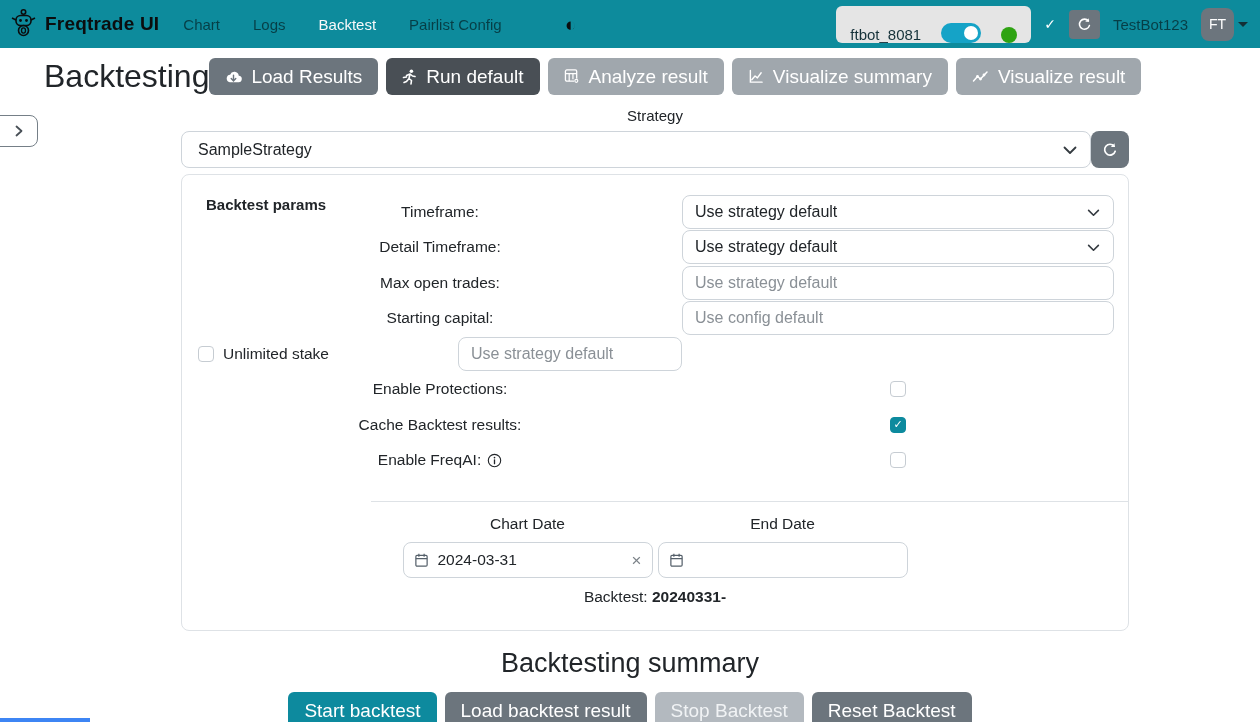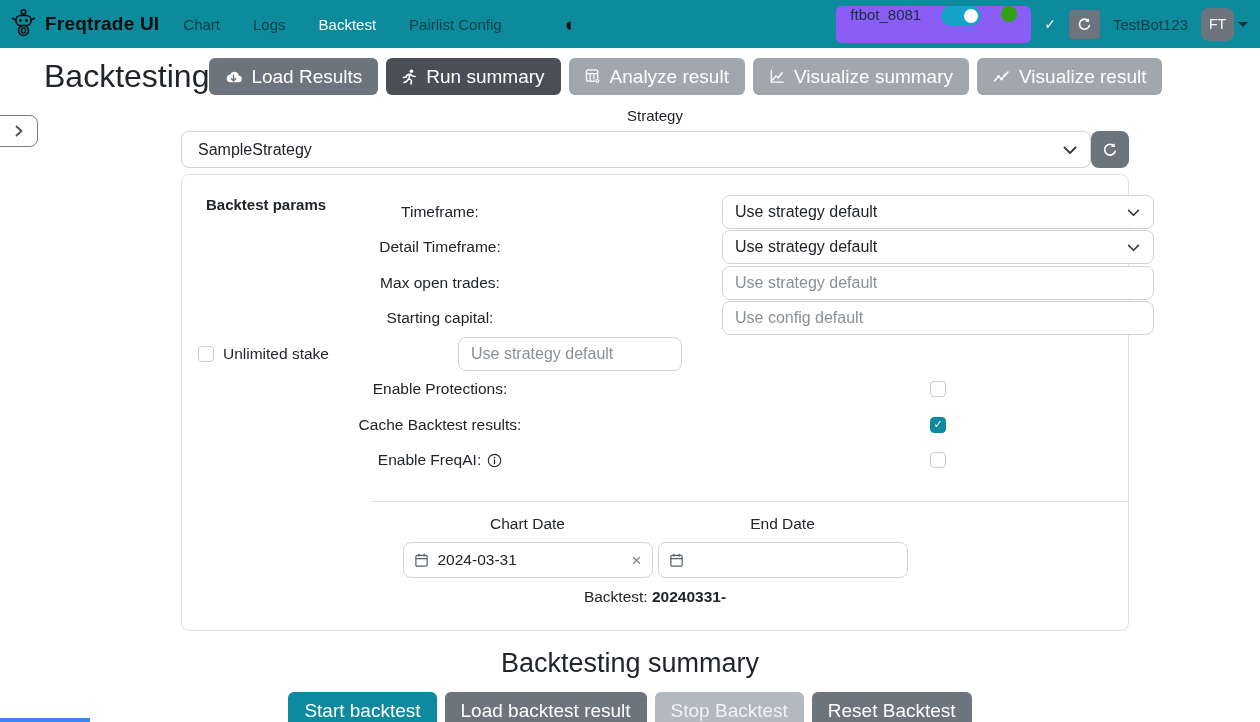--- a/index.html
+++ b/index.html
@@ -21,25 +21,25 @@
   }
   .brand { display: flex; align-items: center; gap: 8px; cursor: pointer; }
   .brand-title { font-size: 19px; font-weight: 600; color: #0b0d0e; letter-spacing: .2px; }
   .nav-links { display: flex; align-items: center; margin-left: 24px; gap: 33px; font-size: 15px; }
   .nav-link { color: rgba(0,0,0,0.55); cursor: pointer; text-decoration: none; }
   .nav-link.active { color: #f8f9fa; }
   .theme-toggle { margin-left: 30px; font-size: 19px; color: #0b0d0e; cursor: pointer; line-height: 1; }
 
   .nav-right { margin-left: auto; display: flex; align-items: center; gap: 13px; }
   .bot-badge {
-    background: #8b5cf6;
+    background: #e5e5e5;
     border-radius: 6px;
     height: 37px;
     display: flex;
-    align-items: flex-start;
+    align-items: flex-end;
     gap: 20px;
     padding: 0 14px;
     cursor: pointer;
   }
   .bot-badge-name { font-size: 15px; color: #16323a; }
   .switch { width: 40px; height: 20px; border-radius: 10px; background: #15a3c7; position: relative; cursor: pointer; }
   .switch .knob { position: absolute; right: 3px; top: 3px; width: 14px; height: 14px; border-radius: 50%; background: #ffffff; }
   .online-dot { width: 16px; height: 16px; border-radius: 50%; background: #2fa313; }
   .nav-check { color: #ffffff; font-size: 14px; }
   .nav-refresh-btn {
@@ -102,21 +102,21 @@
   
   .params-panel {
     position: relative;
     margin: 6px 0 0 181px; width: 948px;
     border: 1px solid #dee2e6; border-radius: 8px;
     padding: 19px 16px 24px 16px;
   }
   .params-title { position: absolute; top: 21px; left: 24px; font-size: 15px; font-weight: 700; }
   .param-row {
     display: grid; grid-template-columns: 484px 432px;
-    align-items: center; min-height: 35.5px; gap: 40px;
+    align-items: center; min-height: 35.5px;
   }
   .param-label { text-align: center; font-size: 15.5px; }
   .param-select, .param-input {
     position: relative; height: 34px; border: 1px solid #ced4da; border-radius: 8px;
     background: #fff; display: flex; align-items: center; padding: 0 32px 0 12px;
     font-size: 16px; color: #212529; width: 100%;
   }
   .param-select { cursor: pointer; }
   input.text-input {
     height: 34px; border: 1px solid #ced4da; border-radius: 8px;
@@ -220,21 +220,21 @@
         <path d="M5 13.5 A4 4 0 0 1 5.4 5.6 A4.8 4.8 0 0 1 14.6 6.6 A3.4 3.4 0 0 1 14 13.5 Z" fill="#ffffff"></path>
         <path d="M9 6 L9 12 M6.6 9.6 L9 12.2 L11.4 9.6" stroke="#6c757d" stroke-width="1.5" fill="none" stroke-linecap="round"></path>
       </svg>
       <span>Load Results</span>
     </button>
     <button class="btn btn-dark">
       <svg width="15" height="16" viewBox="0 0 15 16">
         <circle cx="9.4" cy="2.2" r="1.8" fill="#ffffff"></circle>
         <path d="M4.5 6.5 L8 5 L10.5 7 L13 7.5 M8 5 L7 9.5 L9.5 11.5 L9 15 M7 9.5 L4.5 12.5 L2 13.5 M1.5 8.5 L4.5 8" stroke="#ffffff" stroke-width="1.6" fill="none" stroke-linecap="round" stroke-linejoin="round"></path>
       </svg>
-      <span>Run summary</span>
+      <span>Run default</span>
     </button>
     <button class="btn btn-disabled">
       <svg width="16" height="15" viewBox="0 0 16 16">
         <rect x="1" y="1" width="12" height="12" rx="1.5" fill="none" stroke="#ffffff" stroke-width="1.4"></rect>
         <path d="M1 5 H13 M5 5 V13 M9 5 V11" stroke="#ffffff" stroke-width="1.3"></path>
         <circle cx="12.6" cy="12.6" r="2.6" fill="#a0a7ad"></circle>
         <circle cx="12.6" cy="12.6" r="1.6" fill="none" stroke="#ffffff" stroke-width="1.2"></circle>
       </svg>
       <span>Analyze result</span>
     </button>

